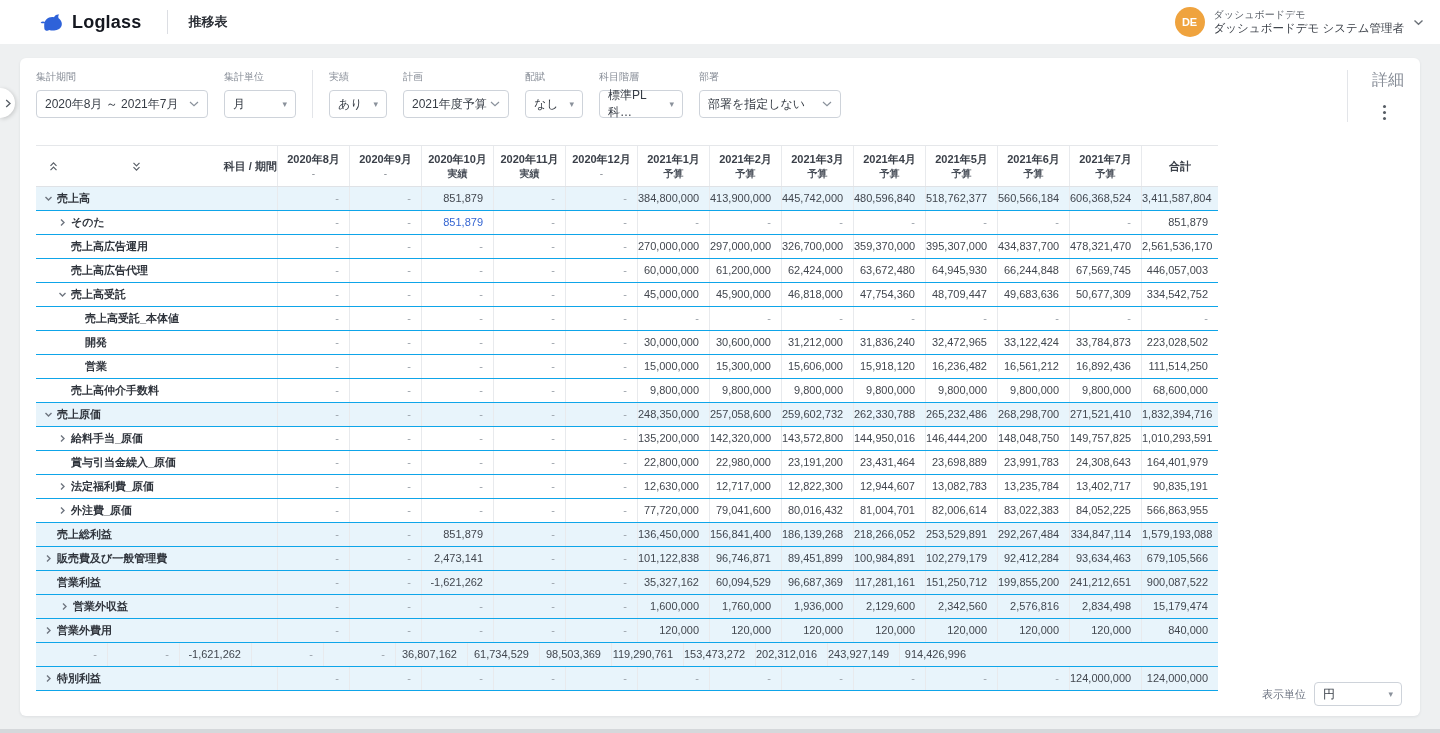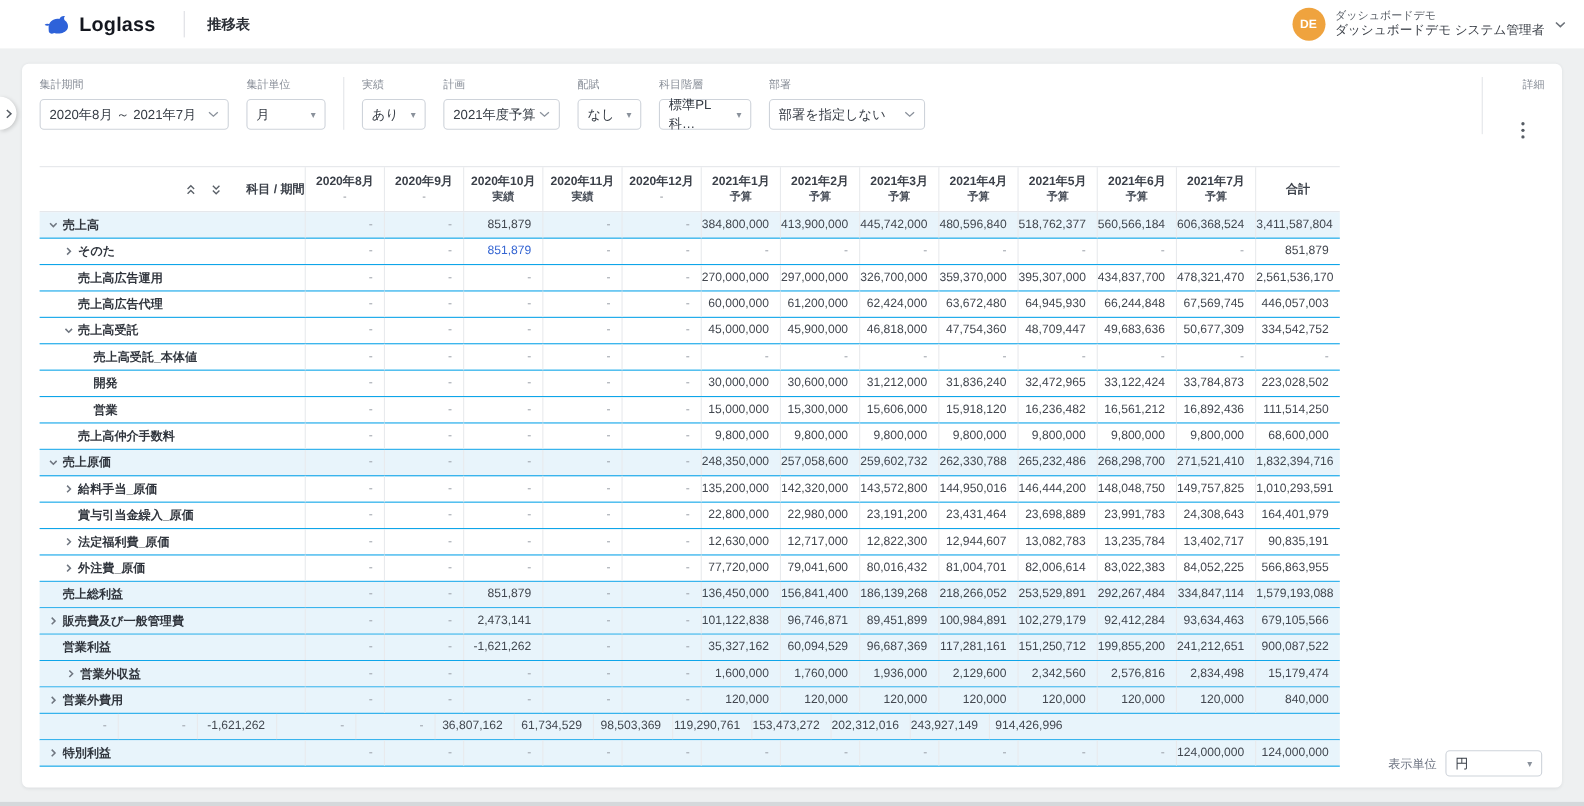--- a/index.html
+++ b/index.html
@@ -28,38 +28,38 @@
   .filter-fields { display:flex; align-items:flex-end; }
   .filter-field { display:flex; flex-direction:column; margin-right:16px; }
   .flabel { font-size:10px; color:#868c96; margin-bottom:6px; }
   .select { height:28px; border:1px solid #ced3da; border-radius:4px; background:#fff; display:flex; align-items:center; justify-content:space-between; padding:0 8px; font-size:12px; color:#363c45; cursor:pointer; }
   .tri { font-size:9px; color:#8a919b; margin-left:6px; }
   .f0 .select{width:172px}.f1 .select{width:72px}.f2 .select{width:58px}.f3 .select{width:106px}.f4 .select{width:58px}.f5 .select{width:84px}.f6 .select{width:142px}
   .vdivider { width:1px; align-self:stretch; background:#e3e5e9; margin:0 16px 0 0; min-height:46px; }
   .filters-right { margin-left:auto; display:flex; align-items:flex-start; }
   .fr-divider { width:1px; background:#e3e5e9; min-height:52px; margin-right:16px; }
   .details-col { display:flex; flex-direction:column; align-items:center; width:40px; }
-  .details-label { font-size:10px; color:#868c96; margin-bottom:21px; align-self:flex-end; }
+  .details-label { font-size:16px; color:#868c96; margin-bottom:8px; align-self:flex-end; }
   .kebab { display:flex; flex-direction:column; gap:3px; padding:6px; cursor:pointer; }
   .kebab i { width:3px; height:3px; border-radius:50%; background:#565c64; }
 
   
   .tablewrap { padding:9px 16px 0 16px; }
   .tbl { width:1182px; }
   .trow { display:flex; }
   .thead { border-top:1px solid #e5e7ea; border-bottom:1px solid #dfe2e6; }
   .hcell, .cell, .labelcell { border-right:1px solid #e8eaed; }
   .c-label { width:242px; }
   .c-m { width:72px; }
   .c-t { width:76px; border-right:none !important; }
   .hcell { height:40px; display:flex; flex-direction:column; align-items:center; justify-content:center; line-height:1.3; }
   .hlabel { font-size:11px; font-weight:700; color:#3b4049; }
   .hsub { font-size:10px; font-weight:700; color:#4a505a; }
   .hsub.dash { color:#8b9097; font-weight:400; }
-  .hfirst { flex-direction:row; justify-content:flex-end; padding-left:10px; gap:8px; }
+  .hfirst { flex-direction:row; justify-content:space-between; padding-left:10px; gap:8px; }
   .hfirst .hlabel { margin-left:12px; }
   .icobtn { display:inline-flex; cursor:pointer; padding:2px; }
   .brow { height:24px; border-bottom:1px solid #0ea5e9; }
   .brow.hl { background:#e8f4fb; }
   .labelcell { display:flex; align-items:center; font-size:11px; font-weight:700; color:#30353d; }
   .arrow { width:13px; display:inline-flex; justify-content:flex-start; cursor:pointer; flex:none; }
   .cell { font-size:11px; color:#42474f; text-align:right; padding-right:10px; line-height:23px; font-weight:400; }
   .cell.dash { color:#9aa0a8; }
   .cell.link { color:#3565d2; cursor:pointer; }
 

